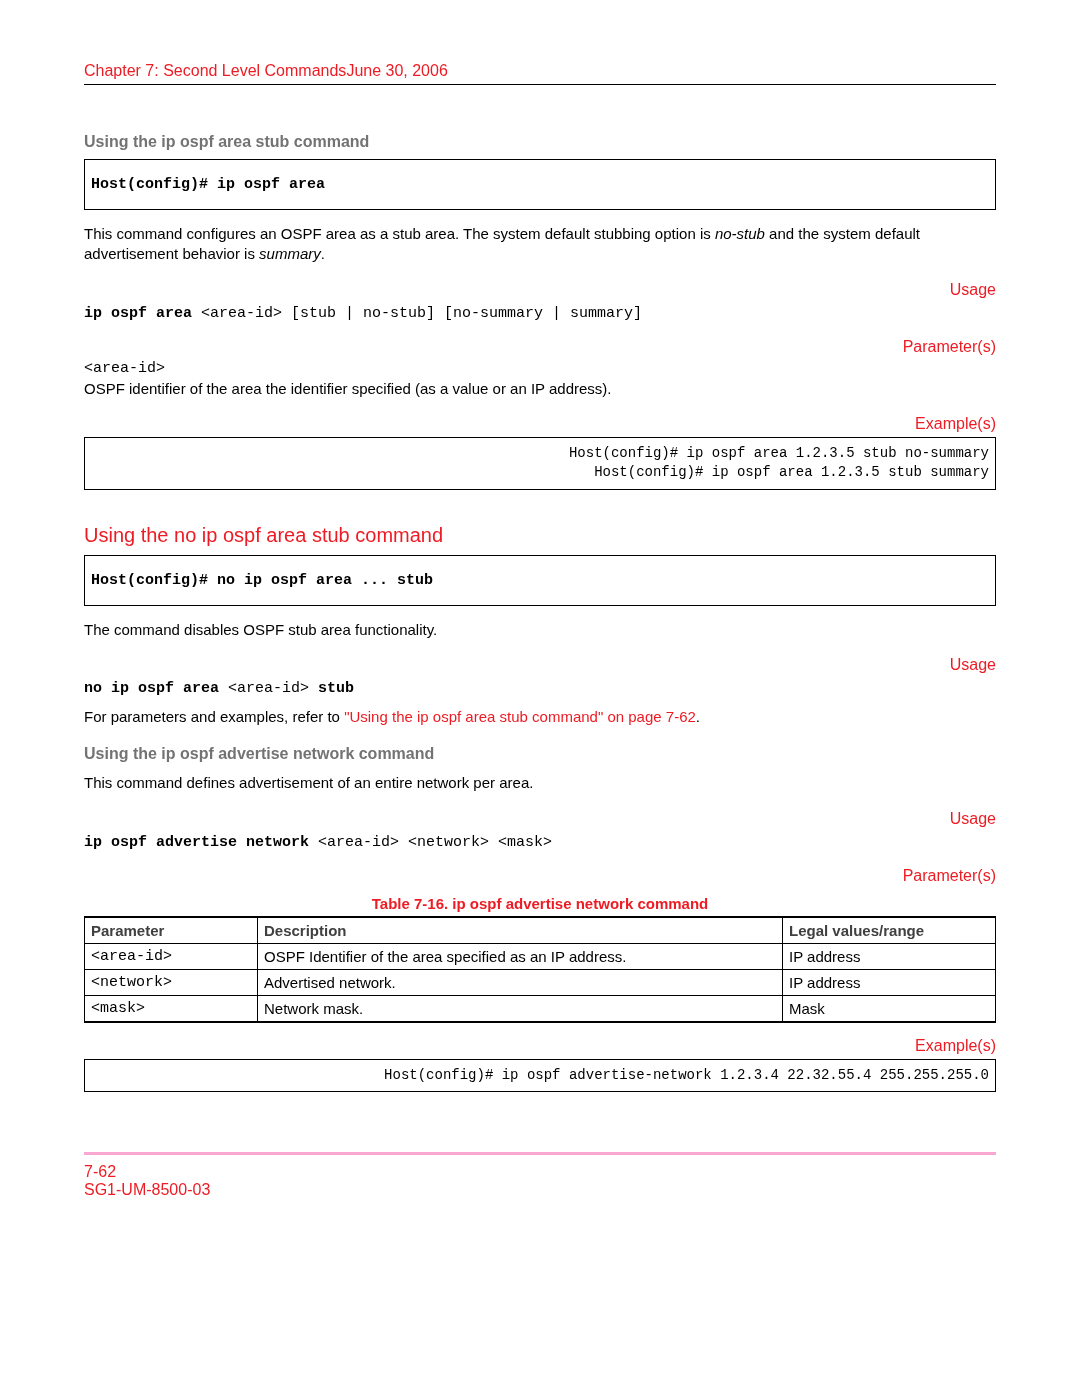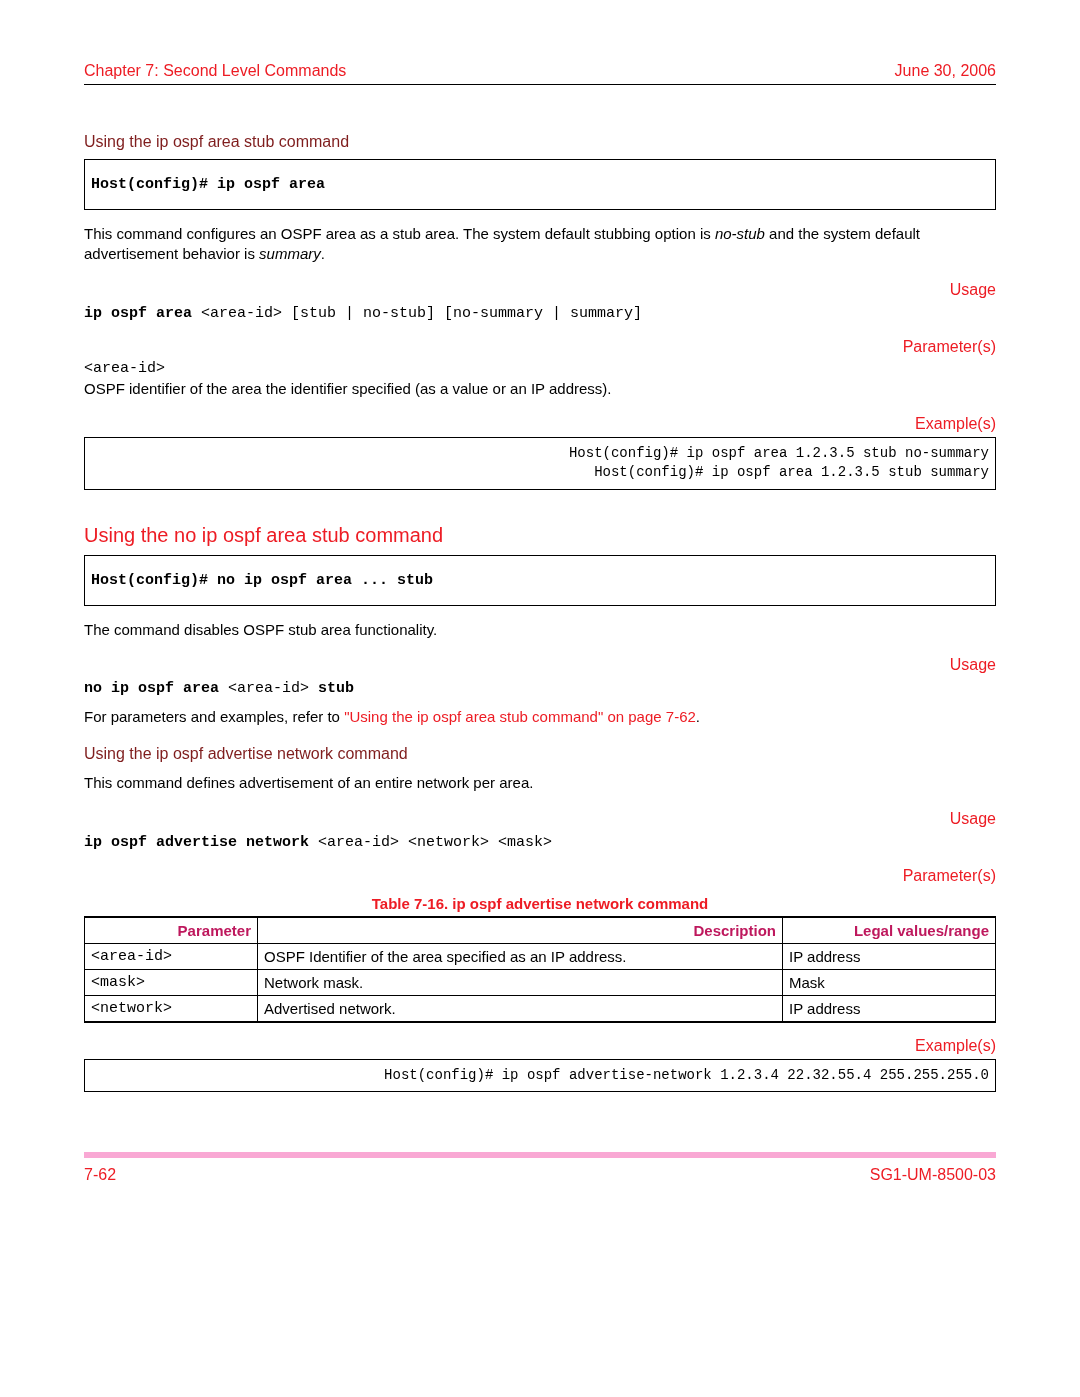--- a/index.html
+++ b/index.html
@@ -12,39 +12,39 @@
   }
   .page {
     width: 1080px;
     min-height: 1397px;
     box-sizing: border-box;
     padding: 62px 84px 40px 84px;
     position: relative;
   }
   .header-row, .footer-row {
     display: flex;
-    justify-content: space-between;
     font-size: 16px;
   }
   .header-row {
     color: #ed1c24;
     padding-bottom: 4px;
     border-bottom: 1px solid #000;
     margin-bottom: 48px;
   }
   .footer-row {
     color: #ed1c24;
-    border-top: 6px solid #f9a8d4;
+    border-top: 3px solid #f9a8d4;
     padding-top: 8px;
     margin-top: 60px;
+    flex-direction: column;
   }
   .red { color: #ed1c24; }
   .sec-title {
-    color: #7f1d1d;
-    font-weight: normal;
+    color: #737373;
+    font-weight: bold;
     font-size: 16px;
     margin-top: 26px;
     margin-bottom: 8px;
   }
   .sub-title {
     color: #ed1c24;
     font-size: 20px;
     margin-top: 34px;
     margin-bottom: 8px;
   }
@@ -102,23 +102,23 @@
     border-bottom: 2.5px solid #000;
   }
   table.params th, table.params td {
     border: 1px solid #000;
     padding: 4px 6px;
     text-align: left;
     font-size: 15px;
     vertical-align: top;
   }
   table.params th {
-    color: #be185d;
-    font-weight: bold;
-    text-align: right;
+    color: #404040;
+    font-weight: bold;
+    text-align: left;
     border-top: none;
   }
   table.params tr:first-child th { border-top: none; }
   table.params td.mono-cell {
     font-family: "Courier New", Courier, monospace;
   }
 </style>
 </head>
 <body>
 
@@ -176,29 +176,29 @@
       <th style="width:160px;">Parameter</th>
       <th>Description</th>
       <th style="width:200px;">Legal values/range</th>
     </tr>
     <tr>
       <td class="mono-cell">&lt;area-id&gt;</td>
       <td>OSPF Identifier of the area specified as an IP address.</td>
       <td>IP address</td>
     </tr>
     <tr>
+      <td class="mono-cell">&lt;network&gt;</td>
+      <td>Advertised network.</td>
+      <td>IP address</td>
+    </tr>
+    <tr>
       <td class="mono-cell">&lt;mask&gt;</td>
       <td>Network mask.</td>
       <td>Mask</td>
     </tr>
-    <tr>
-      <td class="mono-cell">&lt;network&gt;</td>
-      <td>Advertised network.</td>
-      <td>IP address</td>
-    </tr>
   </tbody>
     </table>
 
   <div class="label-title" style="margin-top:14px;">Example(s)</div>
   <div class="plainbox" style="margin-bottom:10px;padding-left:28px;">Host(config)# ip ospf advertise-network 1.2.3.4 22.32.55.4 255.255.255.0</div>
 
   <div class="footer-row">
     <span>7-62</span>
     <span>SG1-UM-8500-03</span>
   </div>

